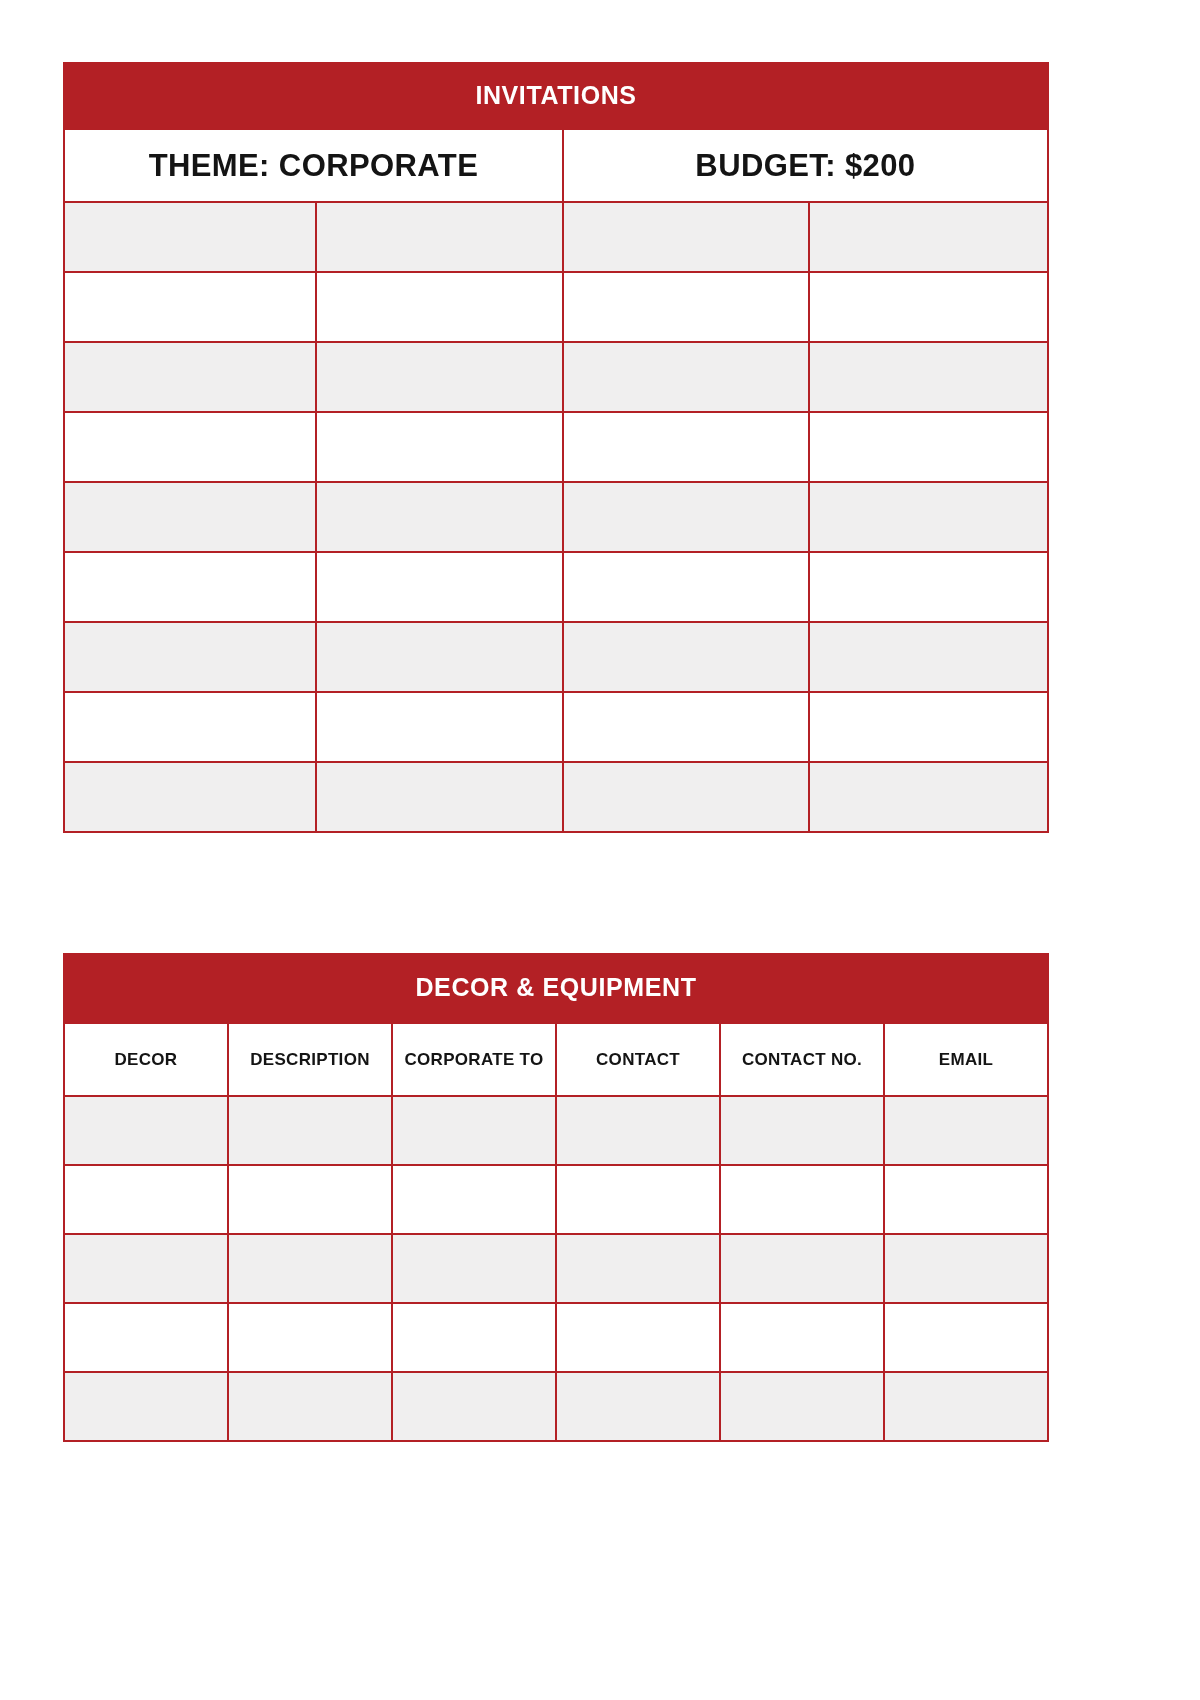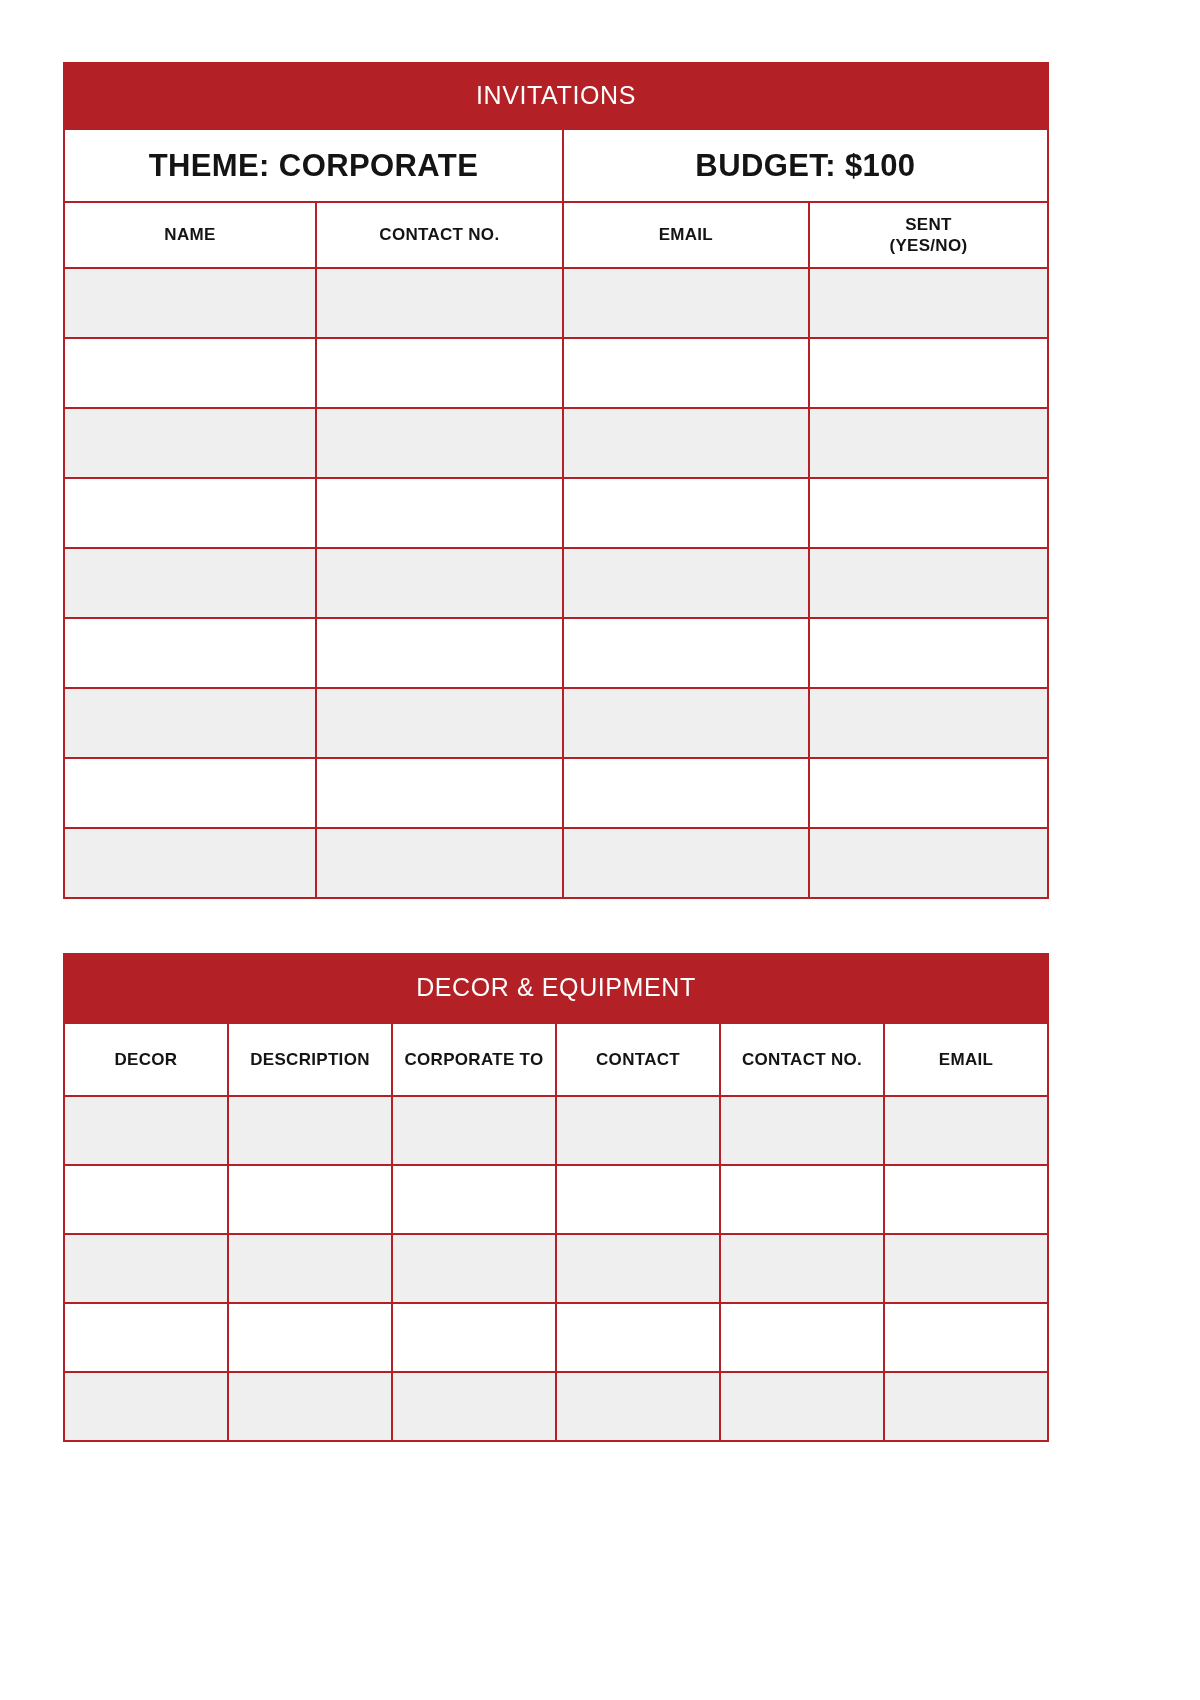--- a/index.html
+++ b/index.html
@@ -22,21 +22,21 @@
   #invitations-section { top: 62px; }
   #decor-section { top: 953px; }
 
   .title-bar {
     height: 66px;
     background: var(--header-red, #B32025);
     color: var(--header-text, #ffffff);
     display: flex;
     align-items: center;
     justify-content: center;
-    font-weight: normal;
+    font-weight: bold;
     font-size: 25px;
     letter-spacing: 0.6px;
   }
 
   #decor-section .title-bar { height: 69px; }
 
   table {
     width: 100%;
     border-collapse: collapse;
     table-layout: fixed;
@@ -84,29 +84,22 @@
   <table>
     <colgroup>
       <col style="width:25.6%">
       <col style="width:25.1%">
       <col style="width:25.0%">
       <col style="width:24.3%">
     </colgroup>
     <thead>
       <tr>
         <td colspan="2" class="span-cell">THEME: CORPORATE</td>
-        <td colspan="2" class="span-cell">BUDGET: $100</td>
+        <td colspan="2" class="span-cell">BUDGET: $200</td>
       </tr>
-      <tr class="col-head-row">
-          <th>NAME</th>
-          <th>CONTACT NO.</th>
-          <th>EMAIL</th>
-          <th>SENT
-(YES/NO)</th>
-        </tr>
     </thead>
     <tbody>
         <tr>
           <td></td>
           <td></td>
           <td></td>
           <td></td>
         </tr>
         <tr>
           <td></td>

